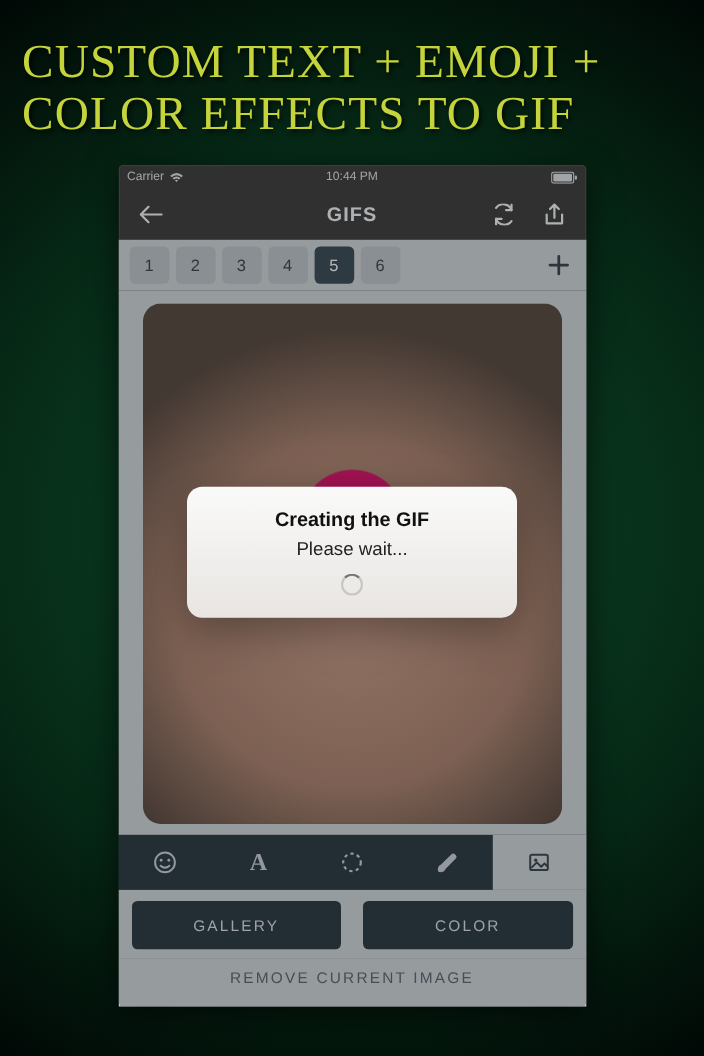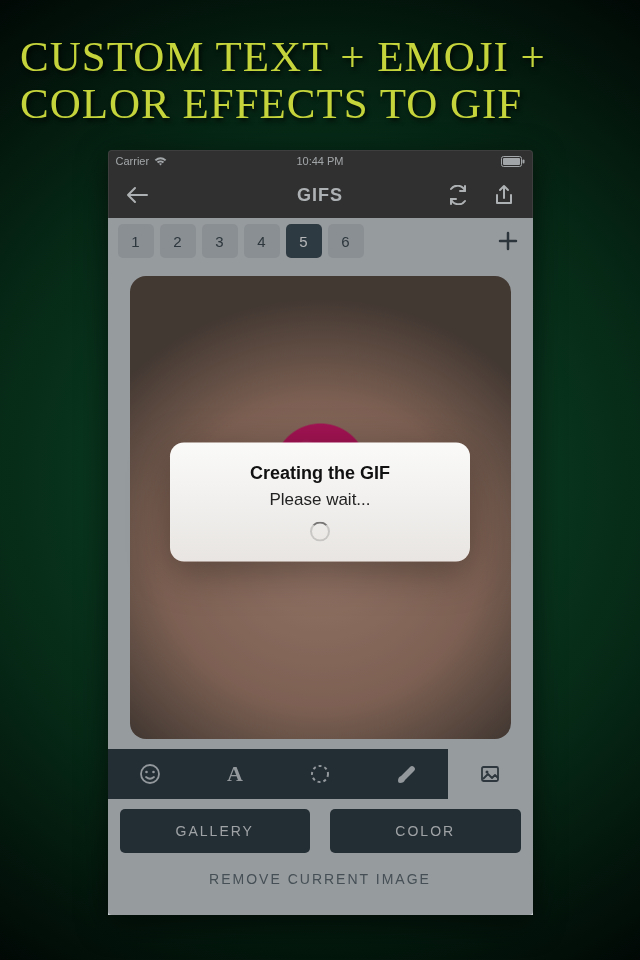--- a/index.html
+++ b/index.html
@@ -125,21 +125,21 @@
       background: #c9cfd3;
     }
     .action-btn {
       flex: 1; height: 44px; border-radius: 5px;
       background: #2e3d46; color: #d5dadd;
       font-size: 14px; letter-spacing: 2px;
       display: flex; align-items: center; justify-content: center;
     }
     .remove-row {
       background: #c9cfd3;
-      padding: 10px 0 28px;
+      padding: 10px 0 18px;
       text-align: center;
       color: #5c6a72;
       font-size: 14px;
       letter-spacing: 2px;
     }
     .dialog {
       position: absolute;
       left: 50%; top: 46%;
       transform: translate(-50%, -50%);
       width: 300px;

